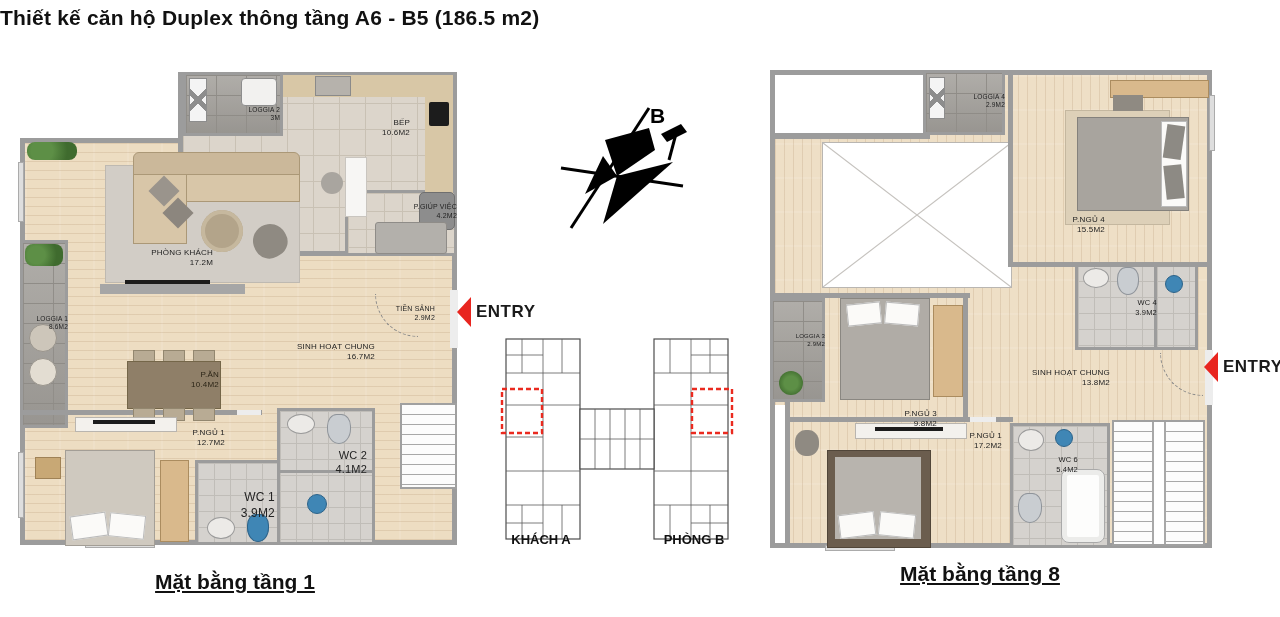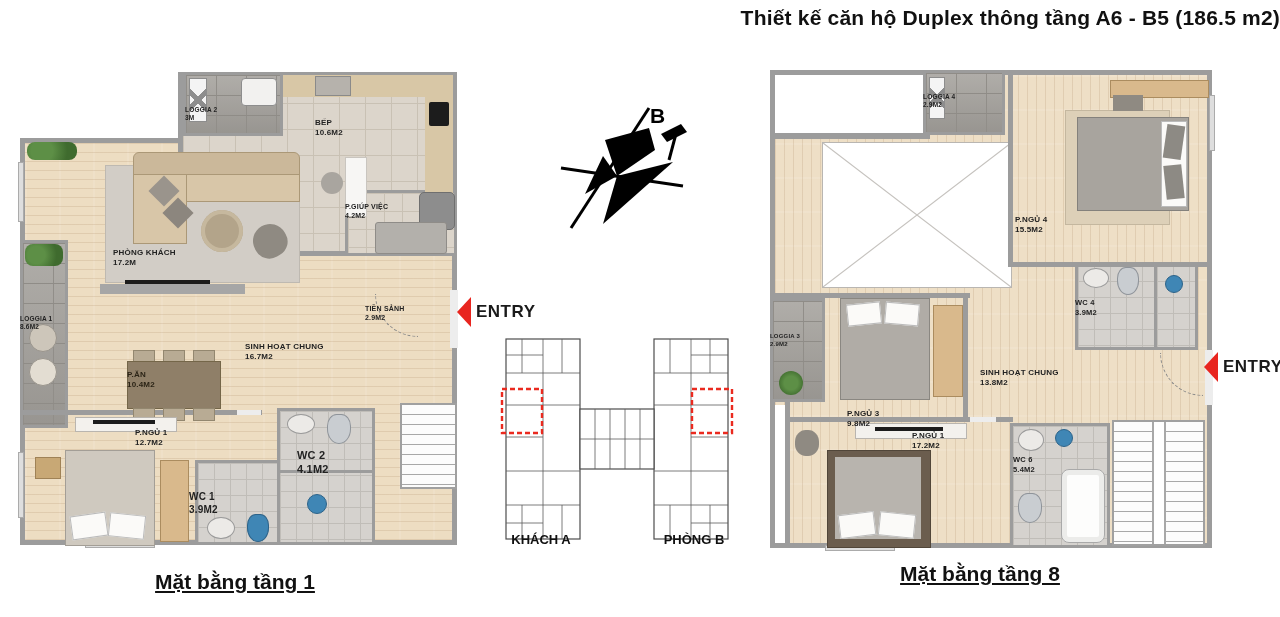--- a/index.html
+++ b/index.html
@@ -1,32 +1,32 @@
 <!DOCTYPE html>
 <html><head>
 <meta charset="utf-8">
 <style>
   html,body{margin:0;padding:0;background:#fff;font-family:"Liberation Sans",sans-serif;}
   #stage{position:relative;width:1280px;height:617px;background:#fff;overflow:hidden;}
   .abs{position:absolute;}
-  .title{position:absolute;left:0;top:6px;width:1280px;text-align:right;font-size:21px;font-weight:bold;color:#111;letter-spacing:.2px;}
+  .title{position:absolute;left:0;top:6px;width:1280px;text-align:left;font-size:21px;font-weight:bold;color:#111;letter-spacing:.2px;}
   .caption{position:absolute;text-align:center;font-size:21px;font-weight:bold;color:#111;text-decoration:underline;}
   .plan{position:absolute;}
   .wood1{background:#edddc2;background-image:repeating-linear-gradient(180deg,rgba(150,110,70,.16) 0 1px,transparent 1px 9px),repeating-linear-gradient(90deg,rgba(255,255,255,.10) 0 2px,transparent 2px 34px);}
   .wood2{background:#eedfc6;background-image:repeating-linear-gradient(90deg,rgba(150,110,70,.16) 0 1px,transparent 1px 9px),repeating-linear-gradient(180deg,rgba(255,255,255,.10) 0 2px,transparent 2px 34px);}
   .tile{background-color:#dcd5cb;background-image:linear-gradient(#c9c1b4 1px,transparent 1px),linear-gradient(90deg,#c9c1b4 1px,transparent 1px);background-size:26px 26px;}
   .wctile{background-color:#d5d2ce;background-image:linear-gradient(#c0bdb8 1px,transparent 1px),linear-gradient(90deg,#c0bdb8 1px,transparent 1px);background-size:16px 16px;}
   .stone{background-color:#a5a29d;background-image:linear-gradient(#8f8c87 1px,transparent 1px),linear-gradient(90deg,#918e89 1px,transparent 1px),linear-gradient(rgba(255,255,255,.12),rgba(0,0,0,.08));background-size:30px 20px,30px 20px,100% 100%;}
   .speckle{background-color:#d8c7a6;background-image:radial-gradient(#b79e76 1px,transparent 1px),radial-gradient(#c9b astratto 1px,transparent 1px);background-size:5px 5px;}
   .room{position:absolute;border:3px solid #9c9c9c;box-sizing:border-box;z-index:10;}
   .block{position:absolute;border:5px solid #9c9c9c;box-sizing:border-box;z-index:4;}
   .wall{position:absolute;background:#9c9c9c;z-index:14;}
   .gap{position:absolute;background:#ededed;z-index:15;}
   .furn{position:absolute;z-index:20;}
-  .rlabel{position:absolute;z-index:30;text-align:left;font-weight:bold;font-size:8px;line-height:1.3;color:#222;letter-spacing:.2px;}
+  .rlabel{position:absolute;z-index:30;text-align:right;font-weight:normal;font-size:8px;line-height:1.3;color:#222;letter-spacing:.2px;}
   .rlabel span{display:block;}
   .stairs{position:absolute;z-index:12;background:repeating-linear-gradient(180deg,#fcfcfc 0 9px,#a8a8a8 9px 10px);border:2px solid #a0a0a0;box-sizing:border-box;}
   .voidx{position:absolute;z-index:8;background:#fff;border:1px solid #b9b6b2;box-sizing:border-box;}
   .entry-arrow{position:absolute;width:0;height:0;border-top:15px solid transparent;border-bottom:15px solid transparent;border-right:14px solid #e8251f;z-index:40;}
   .entry-label{position:absolute;font-size:17px;font-weight:bold;color:#1a1a1a;letter-spacing:.5px;z-index:40;}
   .win{position:absolute;background:#dedede;border:1px solid #ababab;box-sizing:border-box;z-index:16;}
   .ac{position:absolute;background:linear-gradient(45deg,transparent 44%,#8d8d8d 44% 56%,transparent 56%),linear-gradient(-45deg,transparent 44%,#8d8d8d 44% 56%,transparent 56%),#f4f4f4;border:1px solid #8d8d8d;z-index:22;box-sizing:border-box;}
   .arc{position:absolute;border-left:1px dashed #8a8a8a;border-bottom:1px dashed #8a8a8a;border-radius:0 0 0 100%;z-index:18;}
   .towerlabel{position:absolute;width:100px;text-align:center;font-size:13px;font-weight:bold;color:#111;z-index:40;}
   .b-label{position:absolute;font-size:21px;font-weight:bold;color:#000;z-index:40;}
@@ -143,21 +143,21 @@
         <span>16.7M2</span>
       </div>
     <div class="rlabel" style="left:350px;top:242px;width:70px;font-size:7px">
         <span>TIỀN SẢNH</span>
         <span>2.9M2</span>
       </div>
     <div class="rlabel" style="left:120px;top:366px;width:90px">
         <span>P.NGỦ 1</span>
         <span>12.7M2</span>
       </div>
-    <div class="rlabel" style="left:174px;top:428px;width:70px;font-size:10px">
+    <div class="rlabel" style="left:190px;top:428px;width:70px;font-size:12px">
         <span>WC 1</span>
         <span>3.9M2</span>
       </div>
     <div class="rlabel" style="left:282px;top:386px;width:70px;font-size:11px">
         <span>WC 2</span>
         <span>4.1M2</span>
       </div>
   </div>
 
   <div class="entry-arrow" style="left:457px;top:297px"></div>

